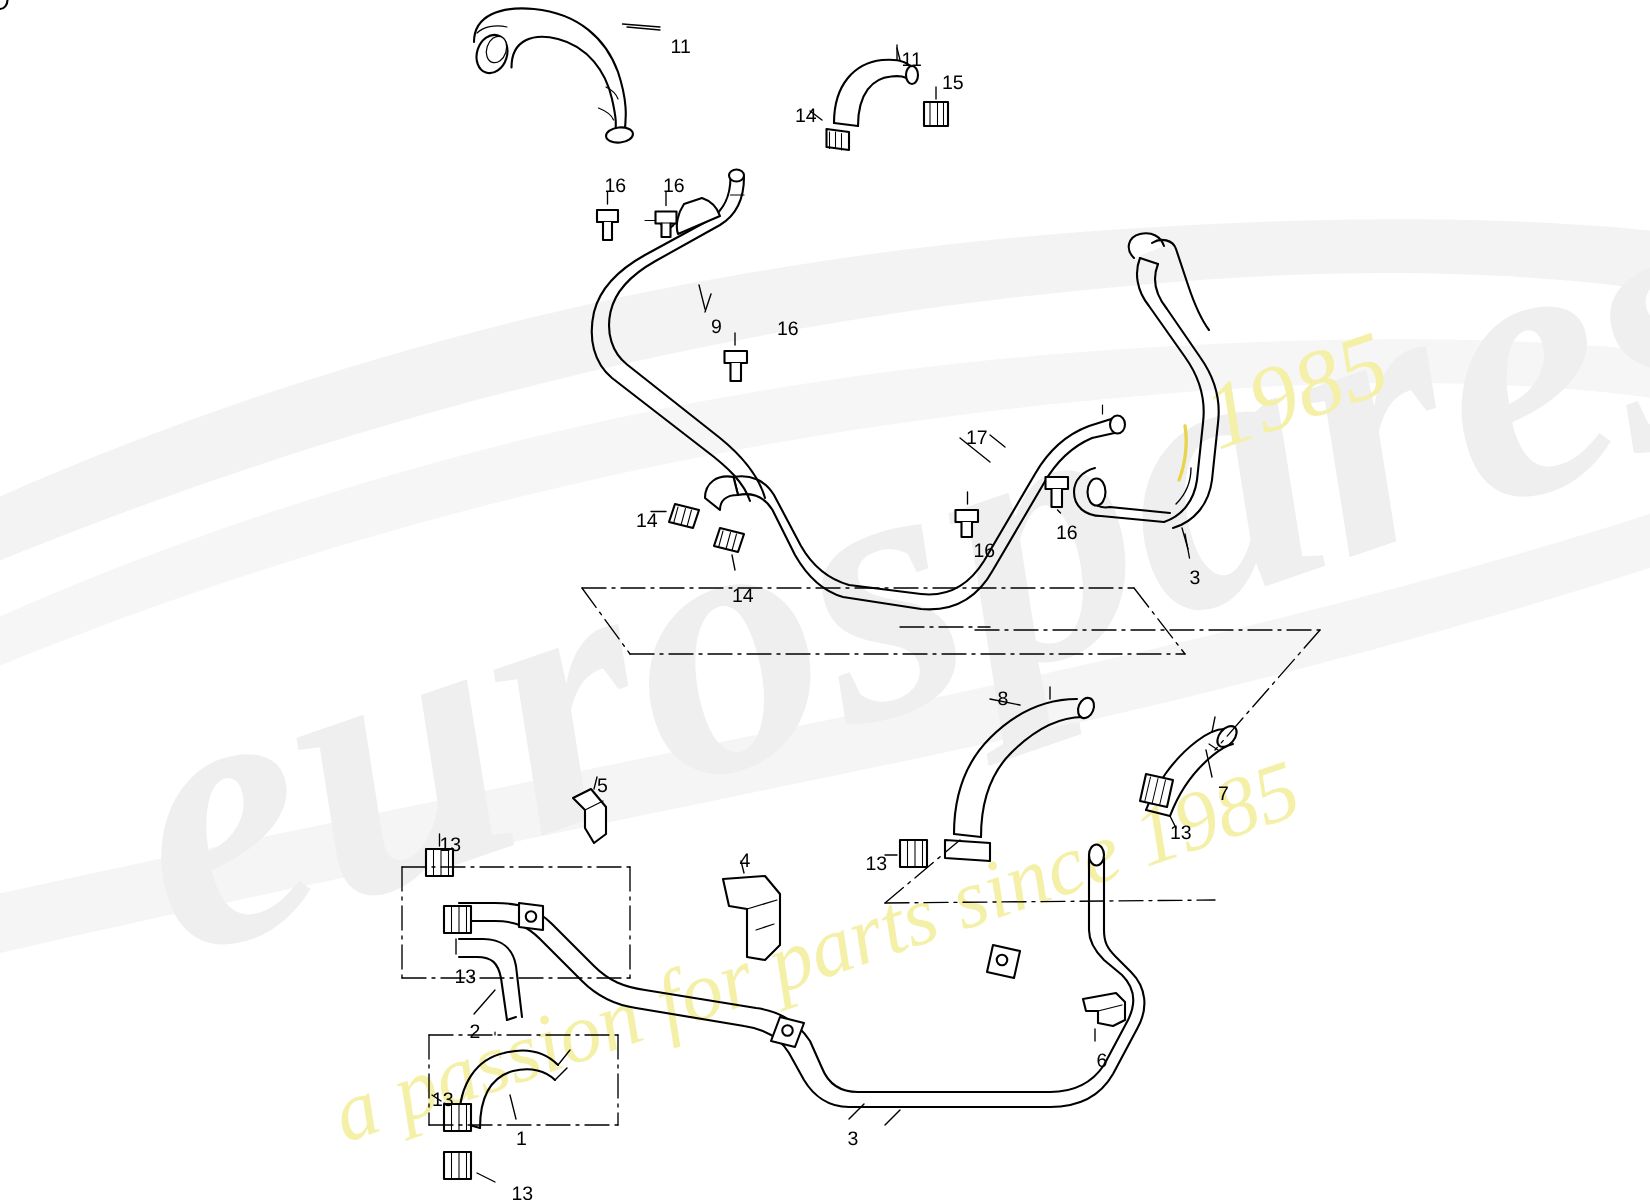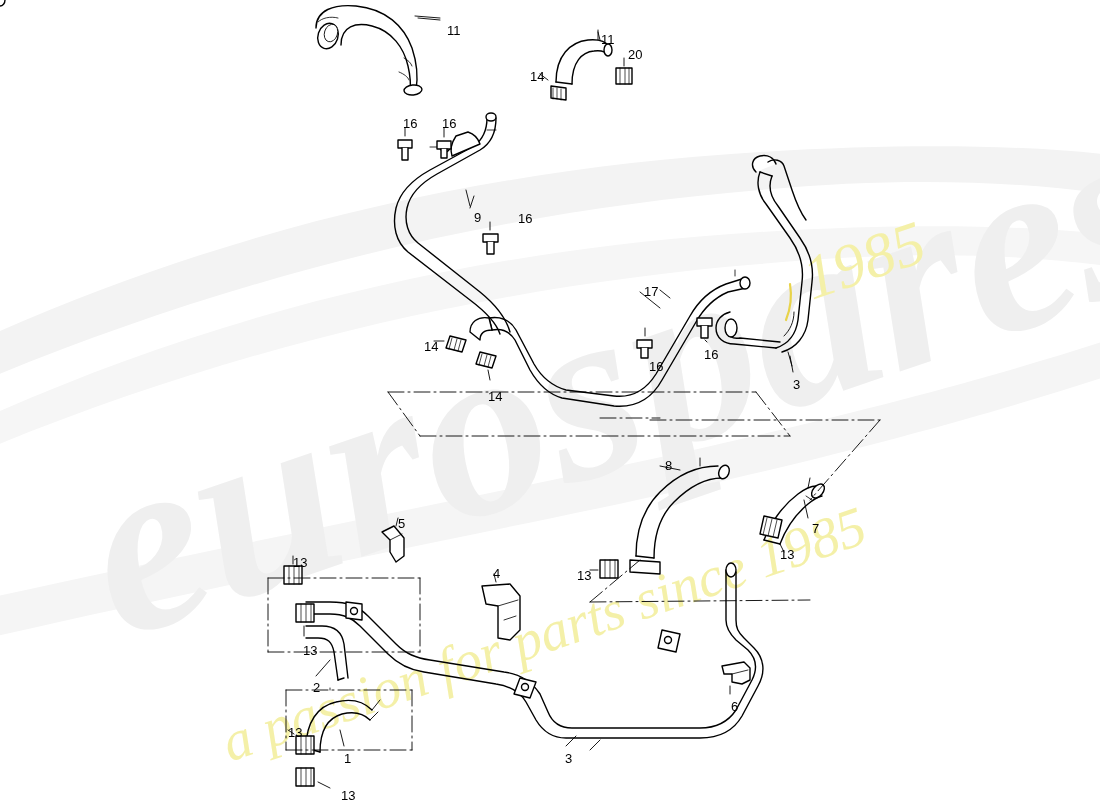--- a/index.html
+++ b/index.html
@@ -304,21 +304,21 @@
         <path d="M 344,746 L 340,730"></path>
         <path d="M 316,676 L 330,660"></path>
         <path d="M 793,372 L 790,356"></path>
       </g>
     </g>
   </svg>
 
   <div>
     <div class="callout" style="left:447px;top:24px">11</div>
     <div class="callout" style="left:601px;top:33px">11</div>
-    <div class="callout" style="left:628px;top:48px">20</div>
+    <div class="callout" style="left:628px;top:48px">15</div>
     <div class="callout" style="left:530px;top:70px">14</div>
     <div class="callout" style="left:403px;top:117px">16</div>
     <div class="callout" style="left:442px;top:117px">16</div>
     <div class="callout" style="left:474px;top:211px">9</div>
     <div class="callout" style="left:518px;top:212px">16</div>
     <div class="callout" style="left:644px;top:285px">17</div>
     <div class="callout" style="left:424px;top:340px">14</div>
     <div class="callout" style="left:704px;top:348px">16</div>
     <div class="callout" style="left:488px;top:390px">14</div>
     <div class="callout" style="left:649px;top:360px">16</div>

